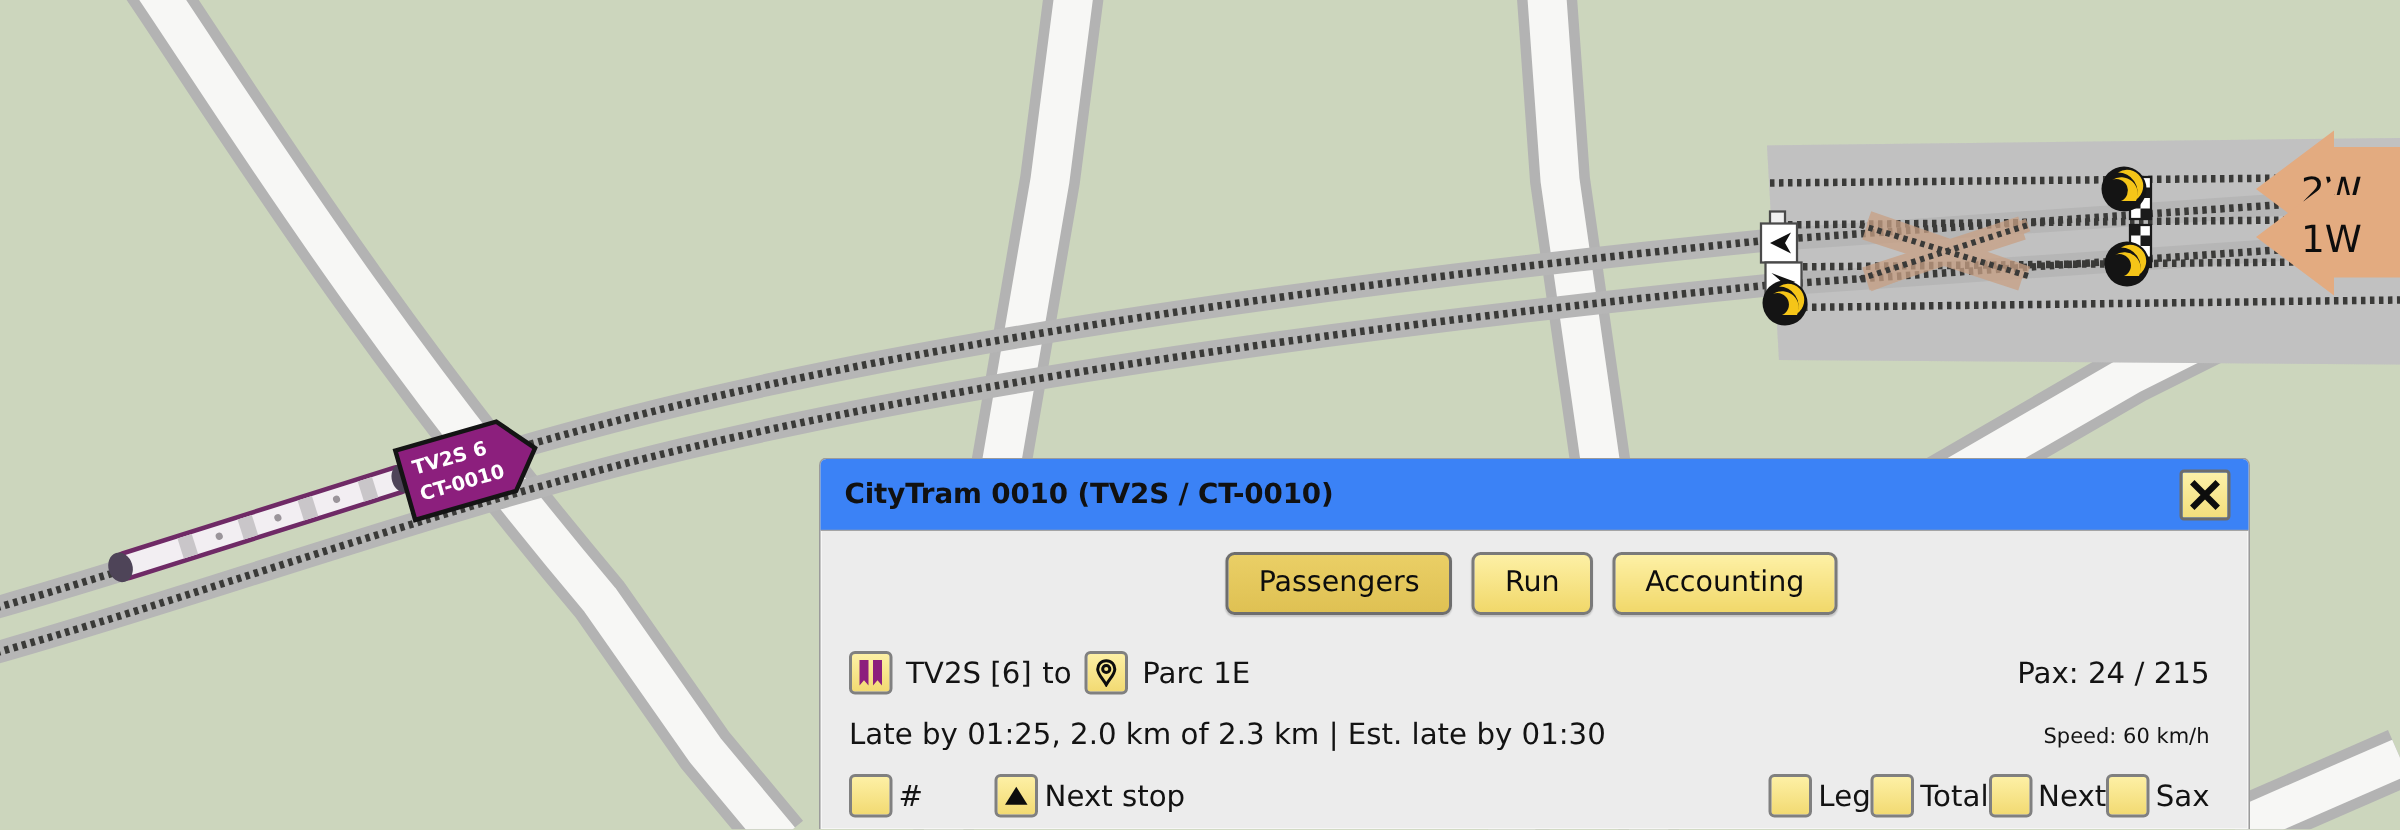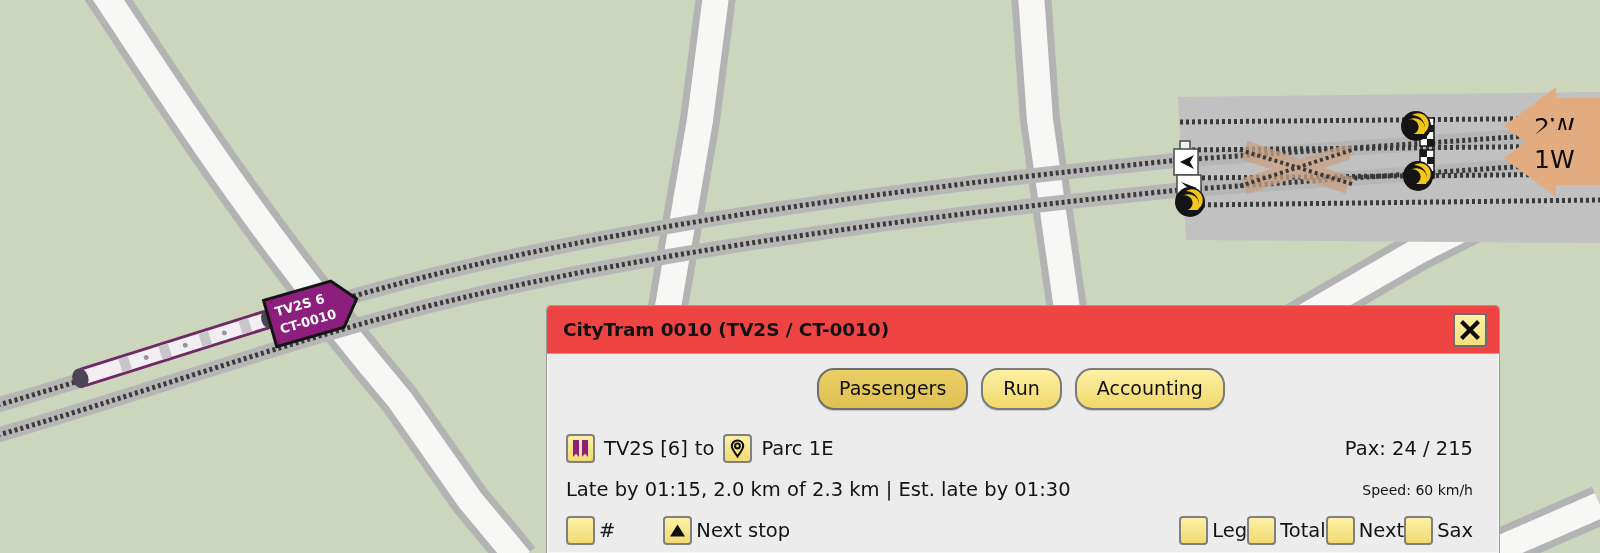--- a/index.html
+++ b/index.html
@@ -53,21 +53,21 @@
     border-bottom: none;
     border-radius: 5px 5px 0 0;
     box-shadow: 0 0 0 1px rgba(255,255,255,0.5) inset;
     box-sizing: border-box;
     display: flex;
     flex-direction: column;
   }
   #panel-titlebar {
     height: 48px;
     flex: 0 0 48px;
-    background: #ef4444;
+    background: #3b82f6;
     border-bottom: 1px solid #a5a5a5;
     border-radius: 4px 4px 0 0;
     display: flex;
     align-items: center;
     padding: 0 14px 0 16px;
     box-sizing: border-box;
     position: relative;
   }
   #panel-title {
     font-size: 18.5px;
@@ -108,21 +108,21 @@
     justify-content: center;
     gap: 13px;
     margin-bottom: 17px;
   }
   .tab-btn {
     font-family: "DejaVu Sans", "Liberation Sans", sans-serif;
     font-size: 19px;
     color: #0d0d0d;
     padding: 7px 20px 9px 20px;
     border: 2px solid #7a7a7a;
-    border-radius: 17px;
+    border-radius: 6px;
     background: linear-gradient(#fdf0a5, #f1d86a);
     cursor: pointer;
     white-space: nowrap;
     box-shadow: 0 1px 1px rgba(0,0,0,0.16);
   }
   .tab-btn.active {
     background: linear-gradient(#eacf66, #dfc153);
     border-color: #6e6e6e;
   }
 
@@ -399,21 +399,21 @@
           </span>
           <span class="row-text" id="route-to-label">Parc 1E</span>
         </div>
         <div class="row-right">
           <span id="pax-value">Pax: 24 / 215</span>
         </div>
       </div>
 
       <div class="info-row" id="status-row">
         <div class="row-left">
-          <span id="status-text">Late by 01:15, 2.0 km of 2.3 km  |  Est. late by 01:30</span>
+          <span id="status-text">Late by 01:25, 2.0 km of 2.3 km  |  Est. late by 01:30</span>
         </div>
         <div class="row-right">
           <span id="speed-value">Speed: 60 km/h</span>
         </div>
       </div>
 
       <div class="info-row" id="toggle-row">
         <div id="toggle-left">
           <div class="toggle-group" id="hash-group">
             <span class="toggle-box"></span>

